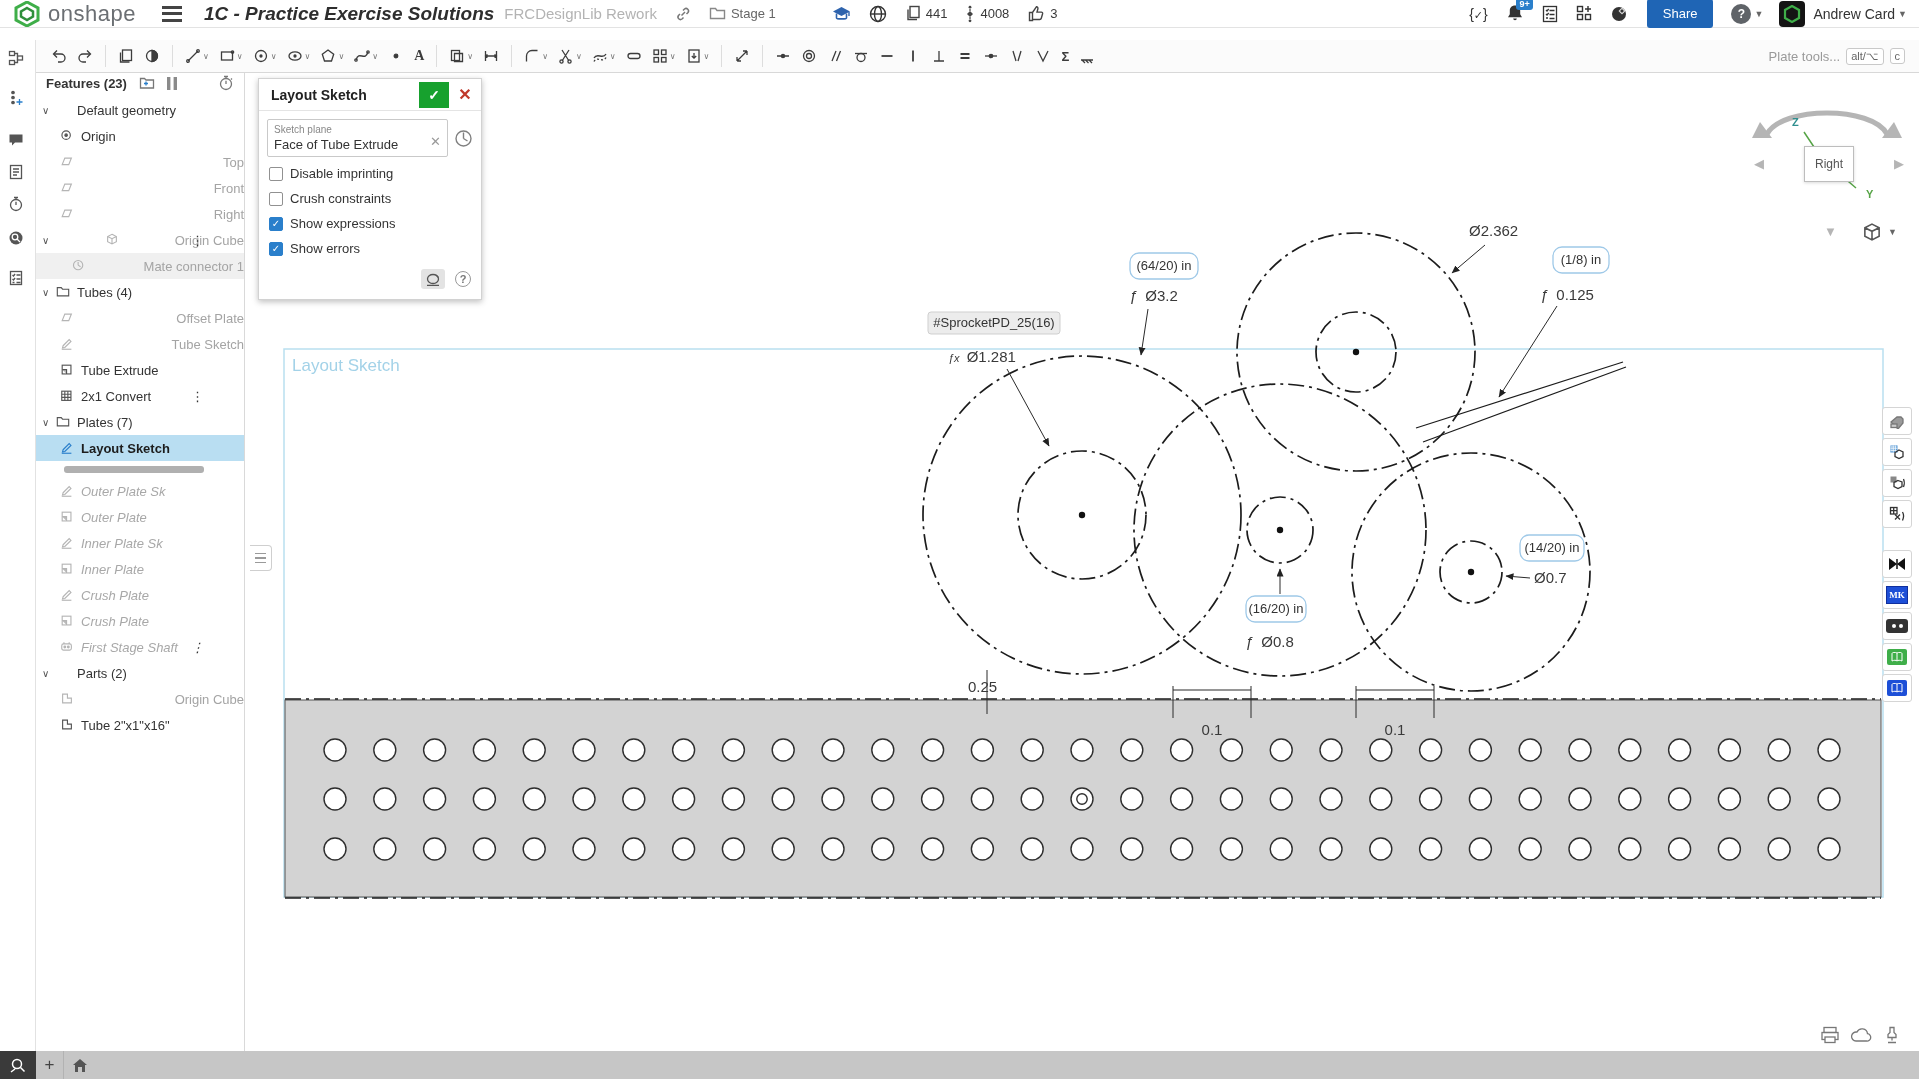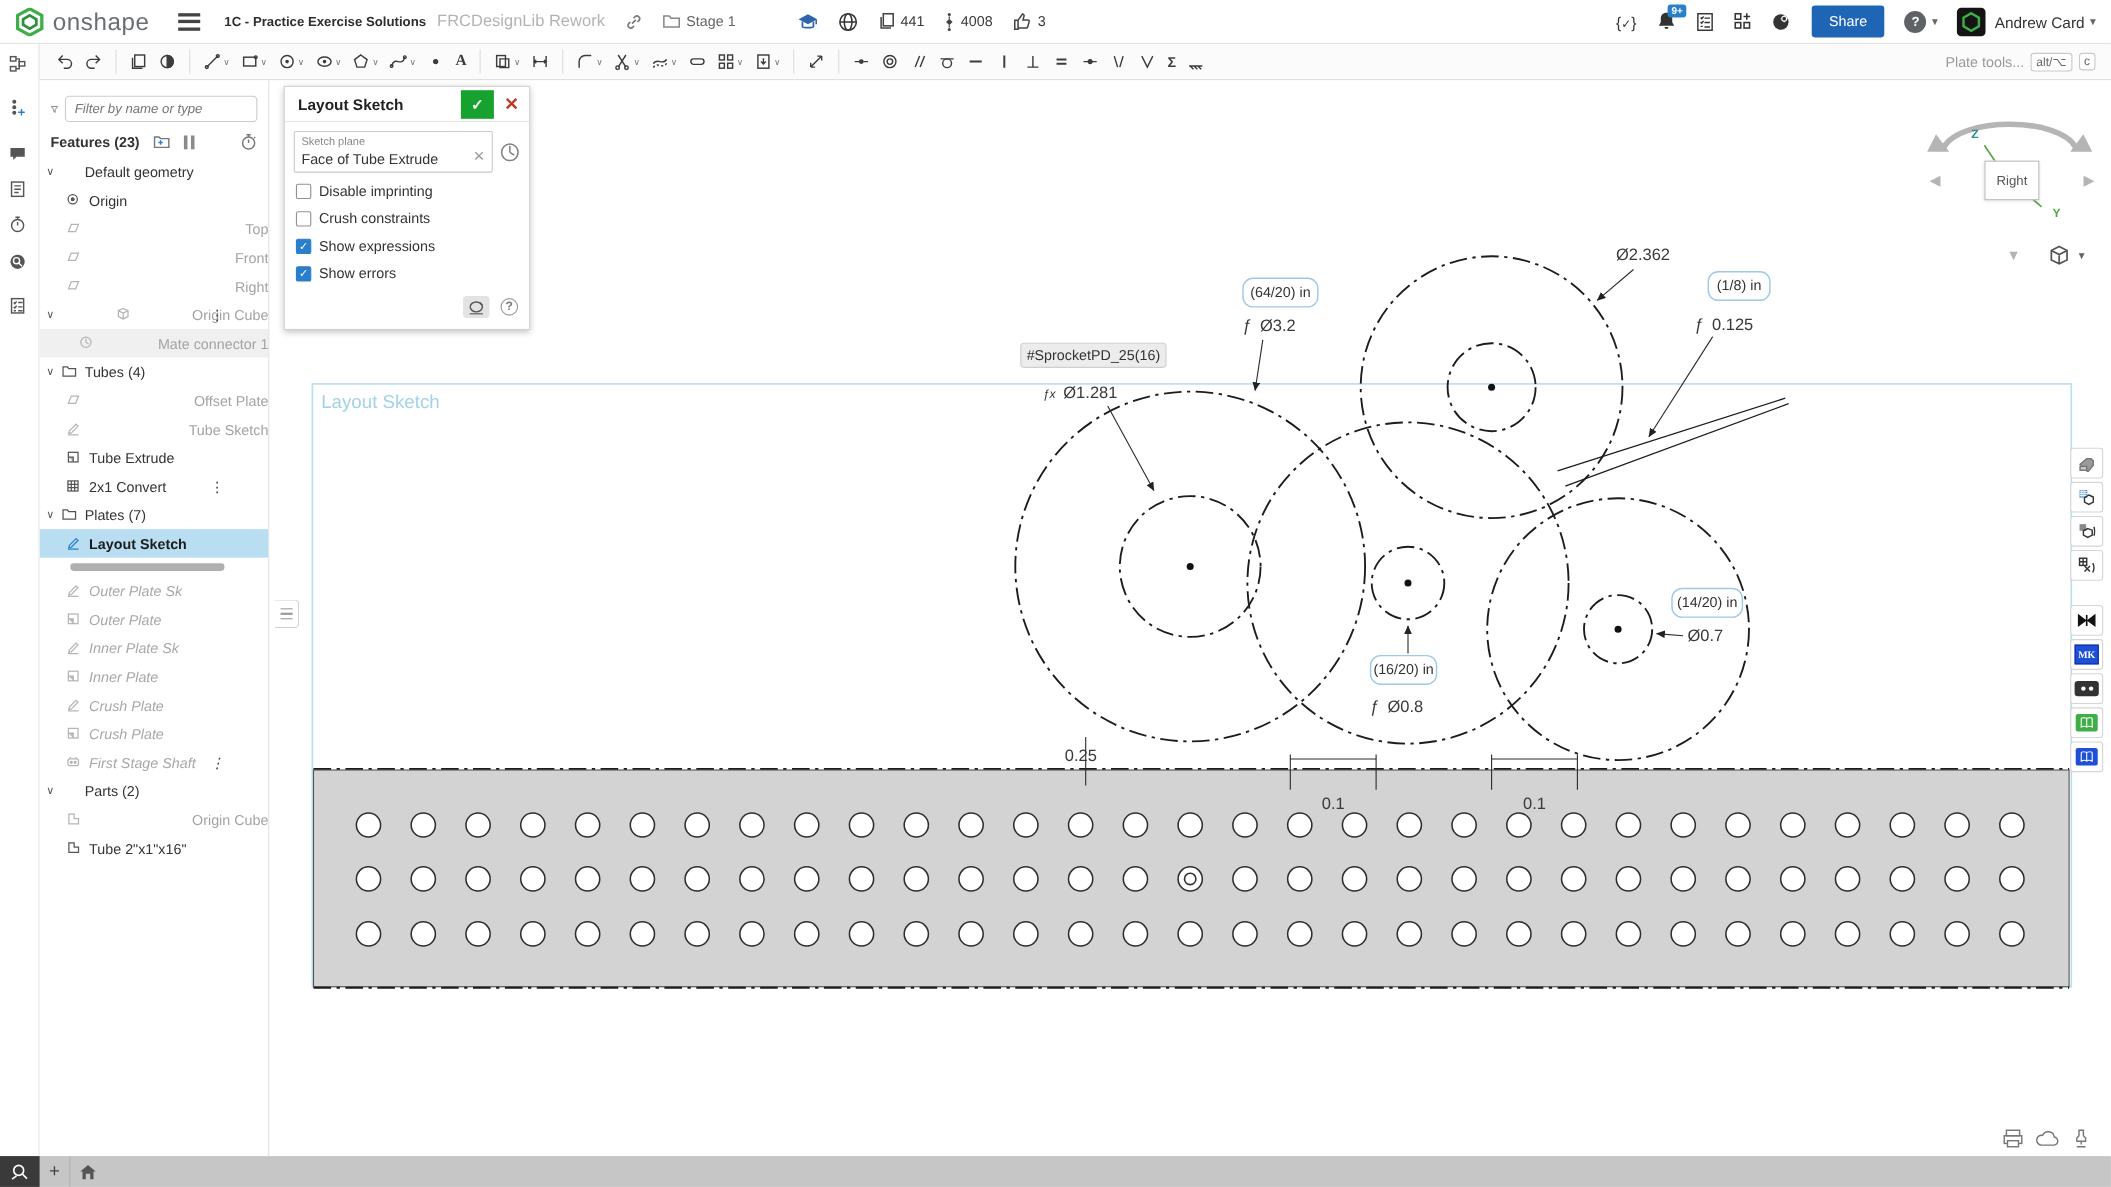--- a/index.html
+++ b/index.html
@@ -2,27 +2,27 @@
 <html><head>
 <meta charset="utf-8">
 <style>
   * { margin:0; padding:0; box-sizing:border-box; }
   html,body { width:1919px; height:1079px; overflow:hidden; background:#fff;
     font-family:"Liberation Sans", sans-serif; font-size:13px; color:#333; }
   svg { display:block; }
   .abs { position:absolute; }
 
   
-  #header { position:absolute; left:0; top:0; width:1919px; height:40px; background:#fff;
+  #header { position:absolute; left:0; top:0; width:1919px; height:28px; background:#fff;
     border-bottom:1px solid #e3e3e3; display:flex; align-items:center; }
   #logo { display:flex; align-items:center; gap:8px; padding-left:14px; }
   #logo .wordmark { font-size:22px; color:#6b6f73; letter-spacing:.5px; }
   #hamburger { width:20px; height:16px; margin-left:26px; display:flex; flex-direction:column; justify-content:space-between; cursor:pointer;}
   #hamburger i { display:block; height:3px; background:#444; }
-  #doc-title { font-size:12px; font-weight:bold; color:#2e2e2e; margin-left:22px; white-space:nowrap;}
+  #doc-title { font-size:19px; font-weight:bold; color:#2e2e2e; margin-left:22px; white-space:nowrap;font-style:italic;}
   #doc-subtitle { font-size:15px; color:#b3b3b3; margin-left:10px; white-space:nowrap;}
   .hico { color:#555; margin-left:18px; display:flex; align-items:center; gap:5px;}
   .hnum { font-size:13px; color:#3a3a3a; }
   #share-btn { background:#1f65b5; color:#fff; border:none; border-radius:3px;
     padding:7px 16px; font-size:13px; margin-left:18px; cursor:pointer; }
   #help-circle { width:20px; height:20px; border-radius:50%; background:#5f6368; color:#fff;
     font-weight:bold; font-size:12px; display:flex; align-items:center; justify-content:center; margin-left:18px;}
   .caret { font-size:9px; color:#666; margin-left:3px; }
   #avatar { width:26px; height:26px; background:#141414; border-radius:4px; margin-left:16px;
     display:flex; align-items:center; justify-content:center; }
@@ -510,26 +510,20 @@
     </span>
     <span class="lsico" style="top:230px">
       <svg width="16" height="16" viewBox="0 0 16 16" fill="none" stroke="currentColor" stroke-width="1.3">
         <rect x="2.5" y="1.5" width="11" height="13"></rect>
         <path d="M4.5,5 l1,1 1.6,-2 M8.5,5 h4 M4.5,9 l1,1 1.6,-2 M8.5,9 h4 M4.5,12.5 h2 M8.5,12.5 h4"></path>
       </svg>
     </span>
   </div>
 
 <div id="fpanel">
-  <div id="filter-row">
-    <svg width="16" height="15" viewBox="0 0 16 15" fill="none" stroke="#555" stroke-width="1.4">
-      <path d="M1.5,1.5 h13 L9.5,8 v5.5 l-3,-1.5 V8 z"></path>
-      </svg>
-    <input id="filter-input" placeholder="Filter by name or type" style="">
-  </div>
   <div id="features-hdr">
     <span class="fh">Features (23)</span>
     <span class="fhico">
       <svg width="16" height="14" viewBox="0 0 16 14" fill="none" stroke="#777" stroke-width="1.3">
         <path d="M1.5,2.5 h4 l1.5,1.5 h7.5 v8 h-13 z"></path>
           <path d="M5,7.5 h4 M7,5.5 v4" stroke="#2a7fcb"></path>
         </svg>
     </span>
     <span class="fhico">
       <svg width="10" height="13" viewBox="0 0 10 13">

